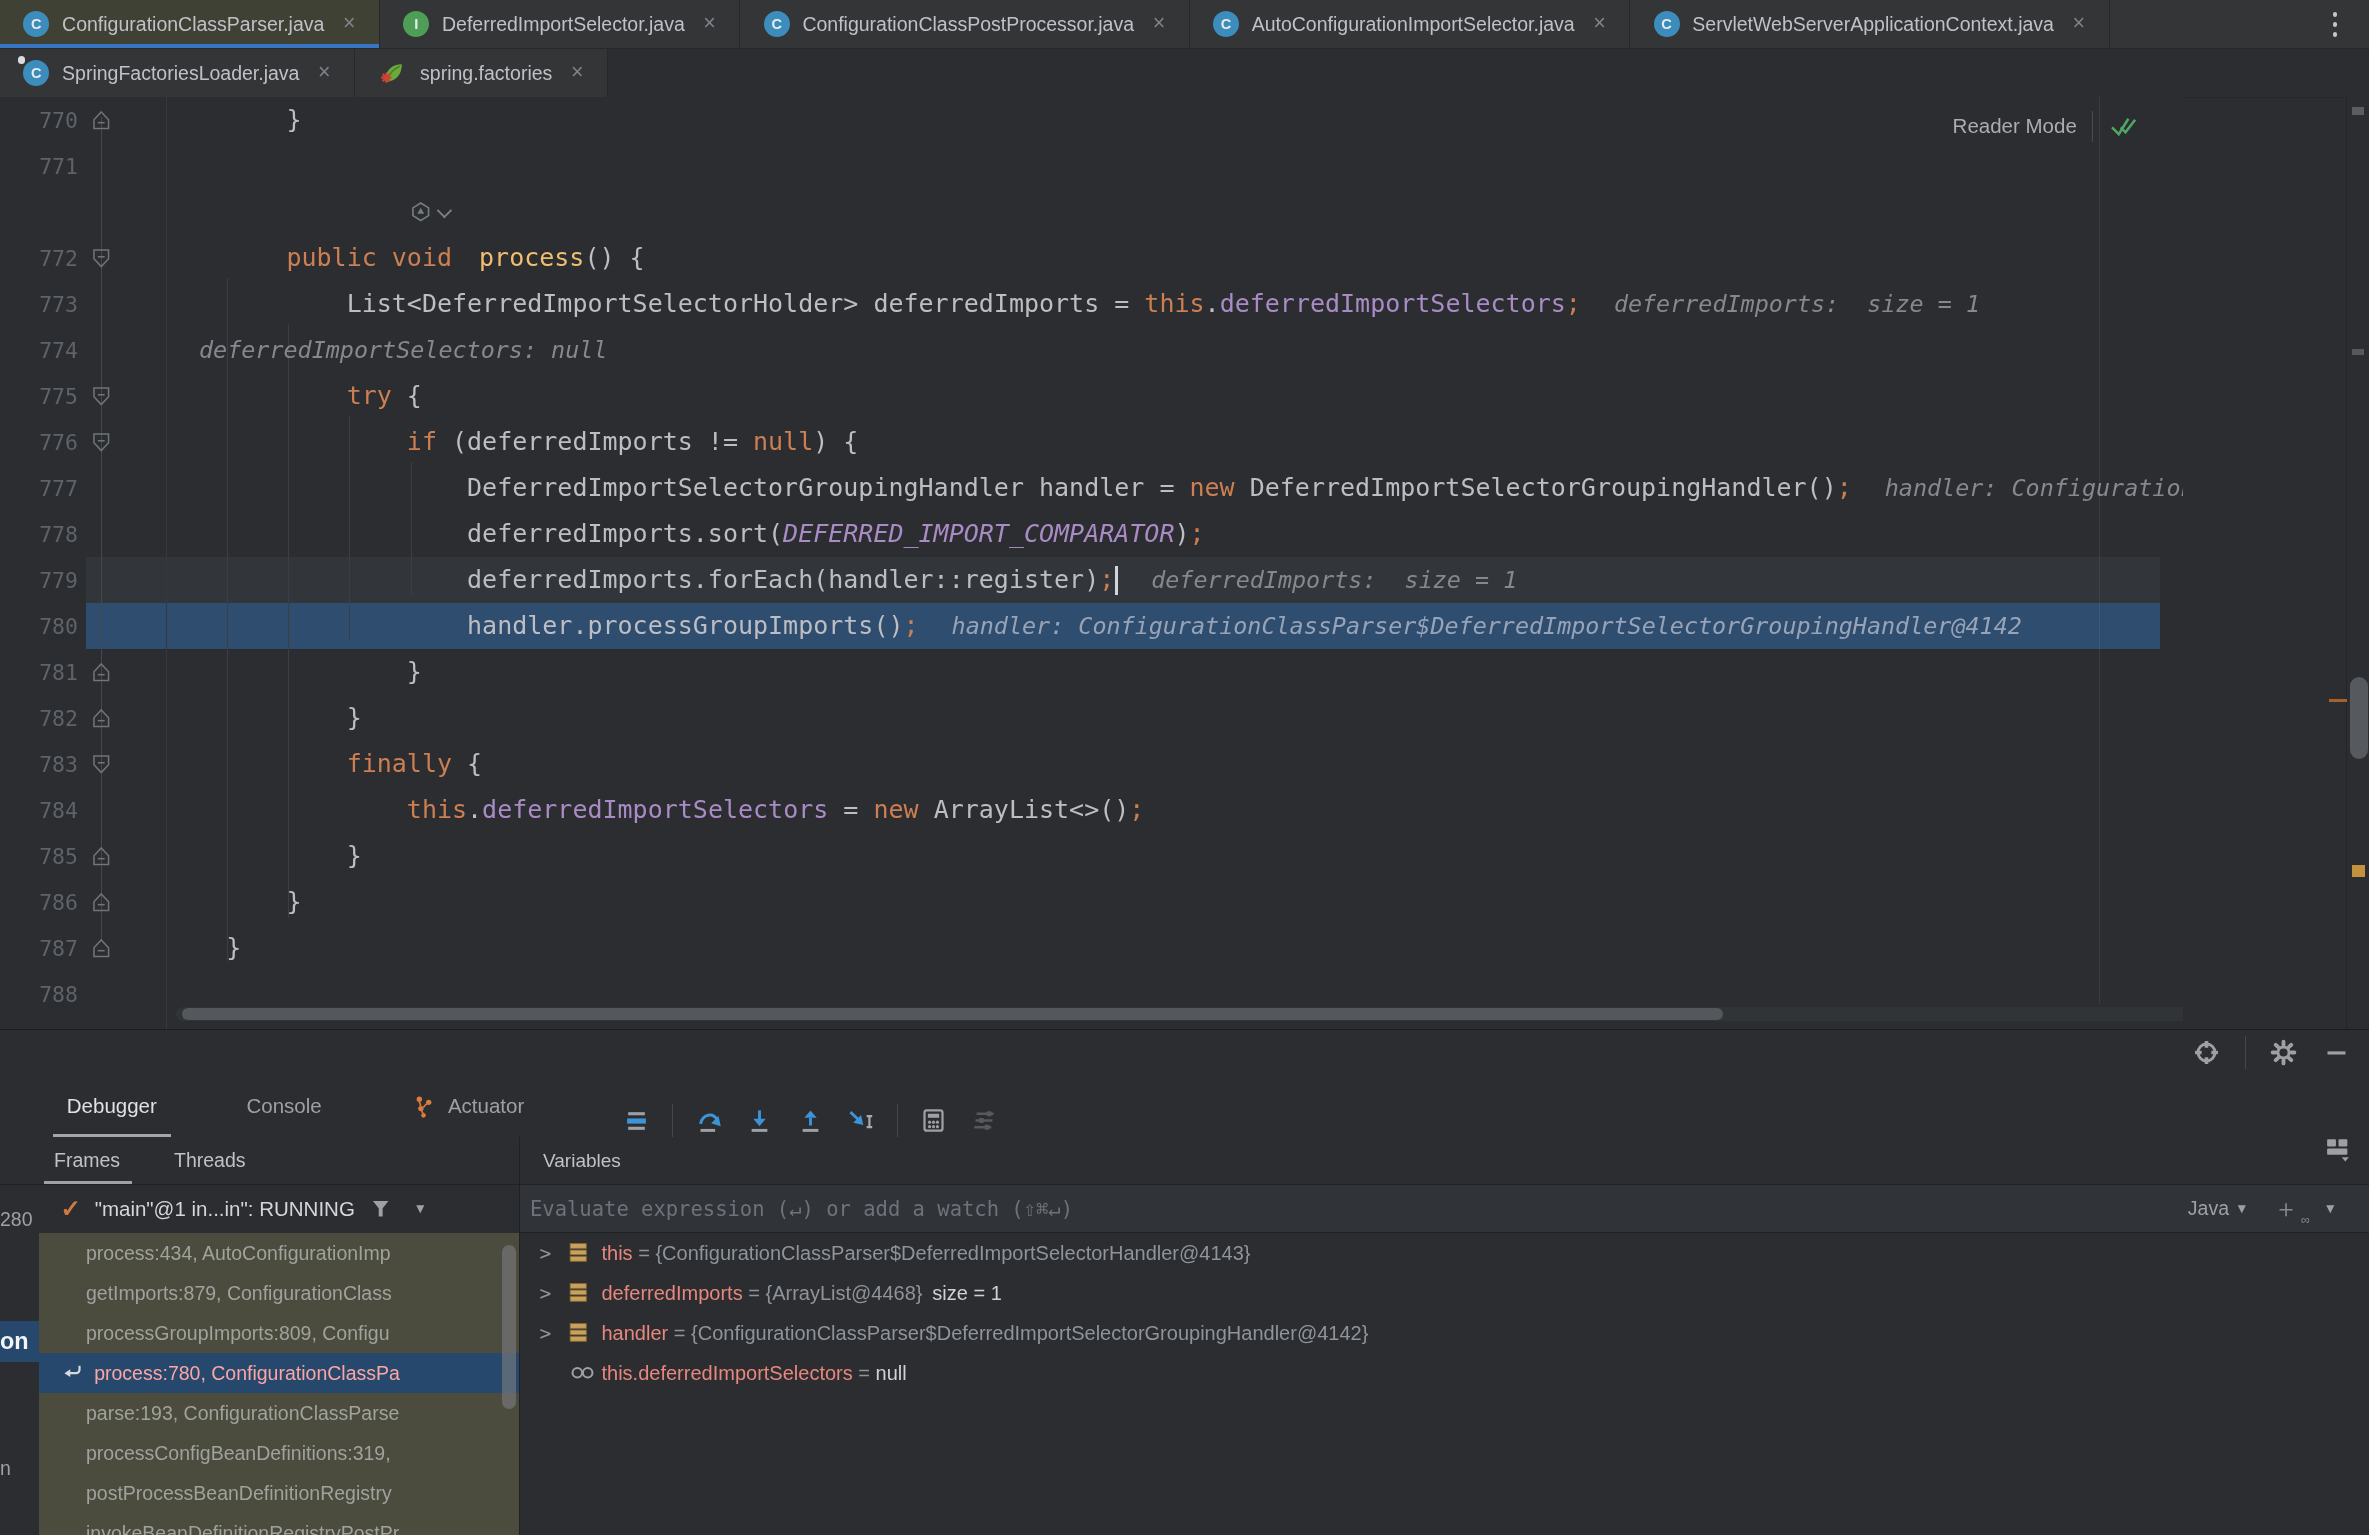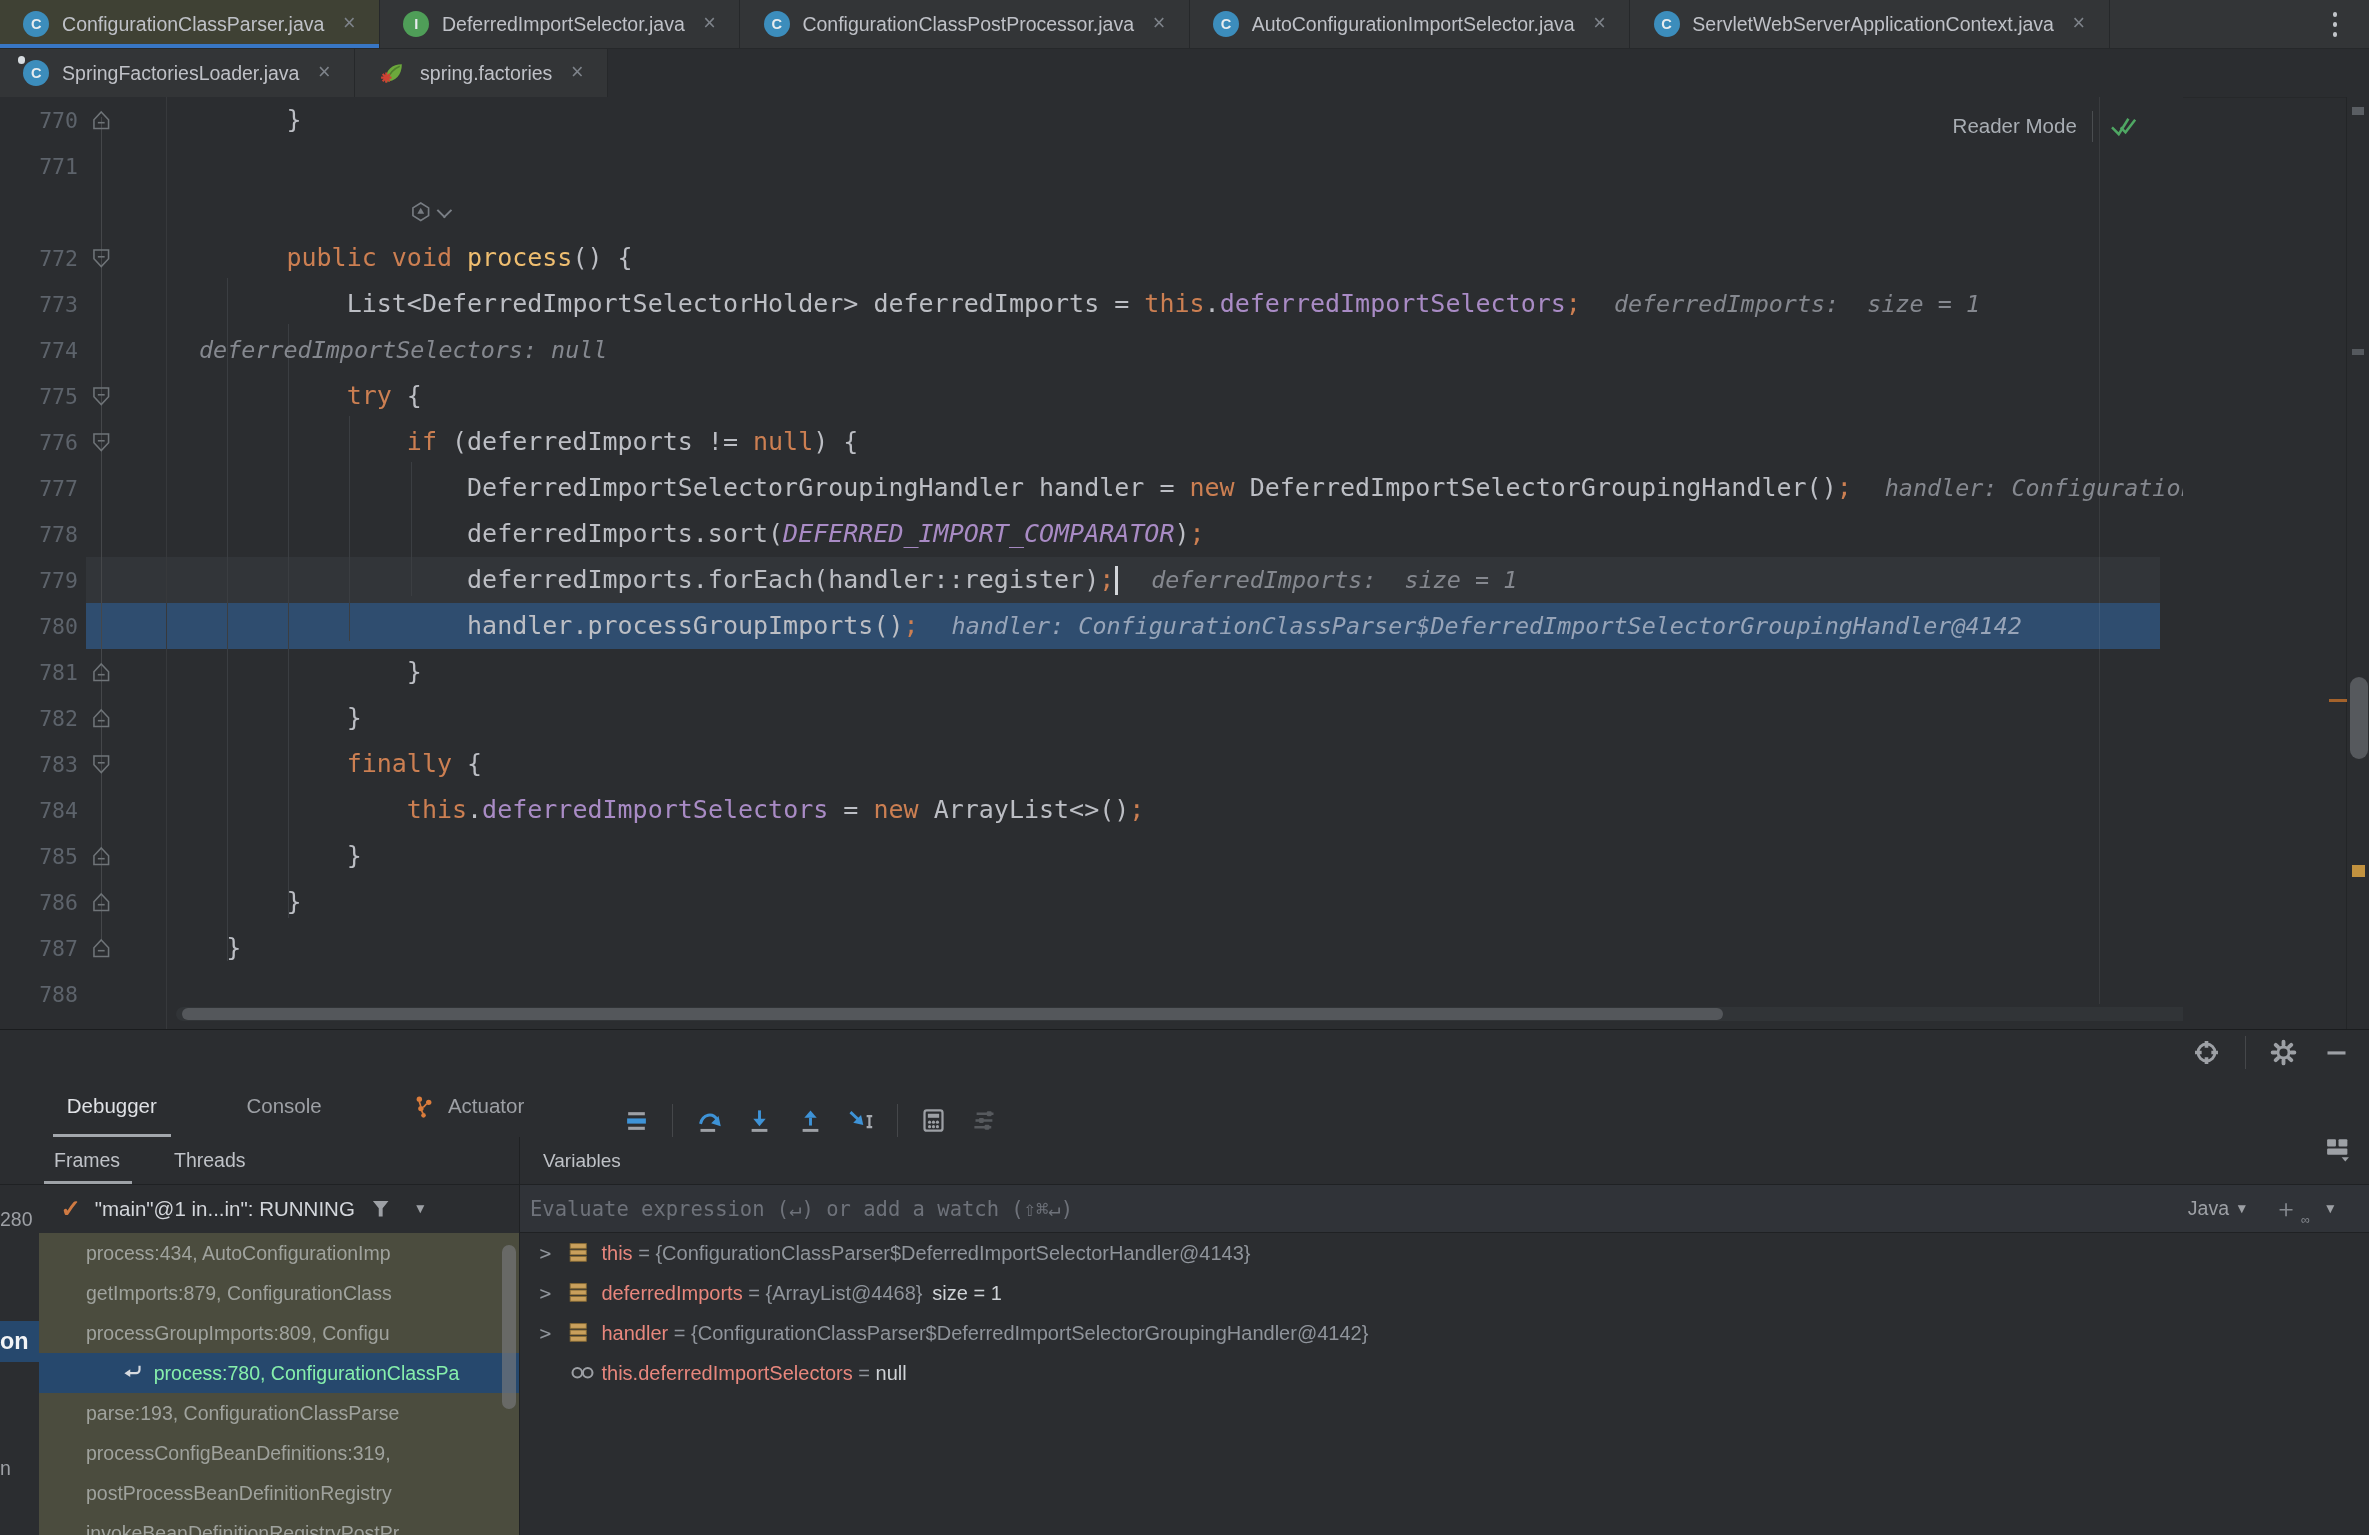--- a/index.html
+++ b/index.html
@@ -27,21 +27,21 @@
   #editor{position:absolute;left:0;top:97px;width:2183px;height:932px;background:#2B2D30;overflow:hidden;}
   .line{height:46px;display:flex;align-items:center;position:relative;}
   .line::before{content:"";position:absolute;left:86px;right:23.4px;top:0;bottom:0;background:transparent;}
   .line.caretline::before{background:#323539;}
   .line.exec::before{background:#2F4D6F;}
   .gutter{width:166px;flex:none;display:flex;align-items:center;height:100%;position:relative;z-index:2;}
   .lnum{width:78px;text-align:right;color:#5D636B;font:21.5px "DejaVu Sans Mono",monospace;}
   .foldcol{width:47px;display:flex;justify-content:center;align-items:center;}
   .codewrap{position:relative;z-index:2;display:flex;align-items:center;}
   .code{font:25px/1.1 "DejaVu Sans Mono",monospace;white-space:pre;}
-  .tk-k{color:#CC7F52;} .tk-p{color:#BCBEC4;} .tk-m{color:#EFBE70;} .tk-f{color:#A98BC5;}
+  .tk-k{color:#CC7F52;} .tk-p{color:#BCBEC4;} .tk-m{color:#EFBE70;margin-left:12px;} .tk-f{color:#A98BC5;}
   .tk-c{color:#A98BC5;font-style:italic;} .tk-s{color:#CC7F52;}
   .hint{font:italic 23.4px "DejaVu Sans Mono",monospace;color:#85888F;margin-left:33px;white-space:pre;text-align:center;}
   .line.exec .hint{color:#97A4B8;}
   .caret{display:inline-block;width:2.9px;height:29px;background:#D2D5D9;vertical-align:middle;margin-left:1px;}
   .gutterline{position:absolute;left:101px;top:19.5px;height:824px;width:1px;background:#45474A;z-index:1;}
   .gutterborder{position:absolute;left:166px;top:0;bottom:0;width:1px;background:#37393C;z-index:1;}
   .indent-guide{position:absolute;width:1px;background:#3B3E42;z-index:1;}
   .margin-guide{position:absolute;left:2099px;top:0;height:907px;width:1px;background:rgba(255,255,255,0.07);z-index:3;}
   .fold-svg{display:block;}
   #reader-widget{position:absolute;right:41px;top:13.7px;display:flex;align-items:center;gap:15.6px;z-index:5;}
@@ -88,21 +88,21 @@
   #evalbar .ph{font:20.5px "DejaVu Sans Mono",monospace;color:#6E727A;margin-left:10px;}
   #evalbar .right{position:absolute;right:33px;display:flex;align-items:center;gap:25px;}
   #evalbar .java{color:#9DA0A5;font-size:19.5px;display:flex;align-items:center;gap:5.9px;}
   #evalbar .dd{color:#9DA0A5;font-size:13.7px;}
   #evalbar .plus{color:#85898F;font-size:25px;position:relative;}
   #evalbar .plus i{position:absolute;right:-11.7px;bottom:-2px;font-style:normal;font-size:12.7px;color:#85898F;}
   
   #frames{position:absolute;left:39px;top:203px;width:480px;bottom:0;background:#4B4C3E;overflow:hidden;}
   .frow{height:40px;display:flex;align-items:center;padding-left:47px;box-sizing:border-box;
         font-size:19.5px;color:#9FA29D;white-space:nowrap;position:relative;}
-  .frow.sel{background:#26486D;color:#86efac;padding-left:22px;gap:9.8px;justify-content:center;}
+  .frow.sel{background:#26486D;color:#fca5a5;padding-left:22px;gap:9.8px;}
   #fscroll{position:absolute;right:2.9px;top:11.7px;width:14.6px;height:164px;border-radius:7.8px;background:rgba(120,122,125,0.65);}
   
   #vars{position:absolute;left:520px;top:203px;right:0;bottom:0;overflow:hidden;}
   .vrow{height:40px;display:flex;align-items:center;padding-left:19.5px;box-sizing:border-box;font-size:20px;white-space:nowrap;}
   .vchev{width:29px;color:#8F949B;font:19.5px "DejaVu Sans Mono",monospace;}
   .vicon{width:33px;display:flex;align-items:center;}
   .vname{color:#E8877D;} .veq{color:#8F949B;} .vval{color:#8F949B;} .vwhite{color:#CED2D6;}
   .vx{margin-left:9.8px;}
   
   .strip-frag{position:absolute;left:0;width:39px;overflow:hidden;color:#9DA0A5;font-size:19.5px;}

